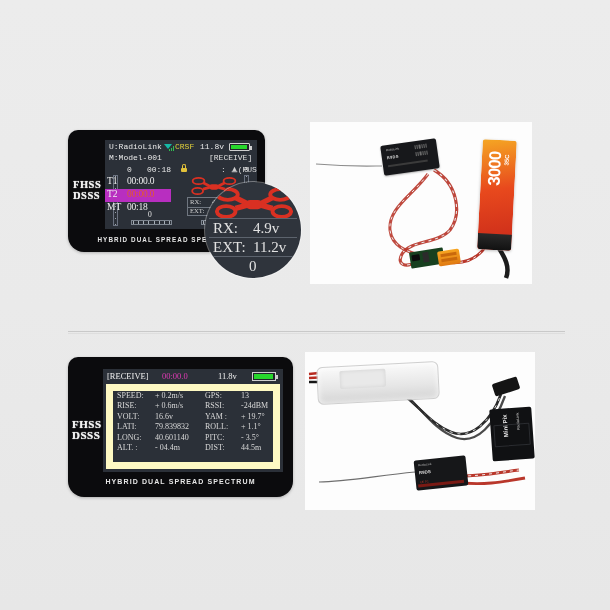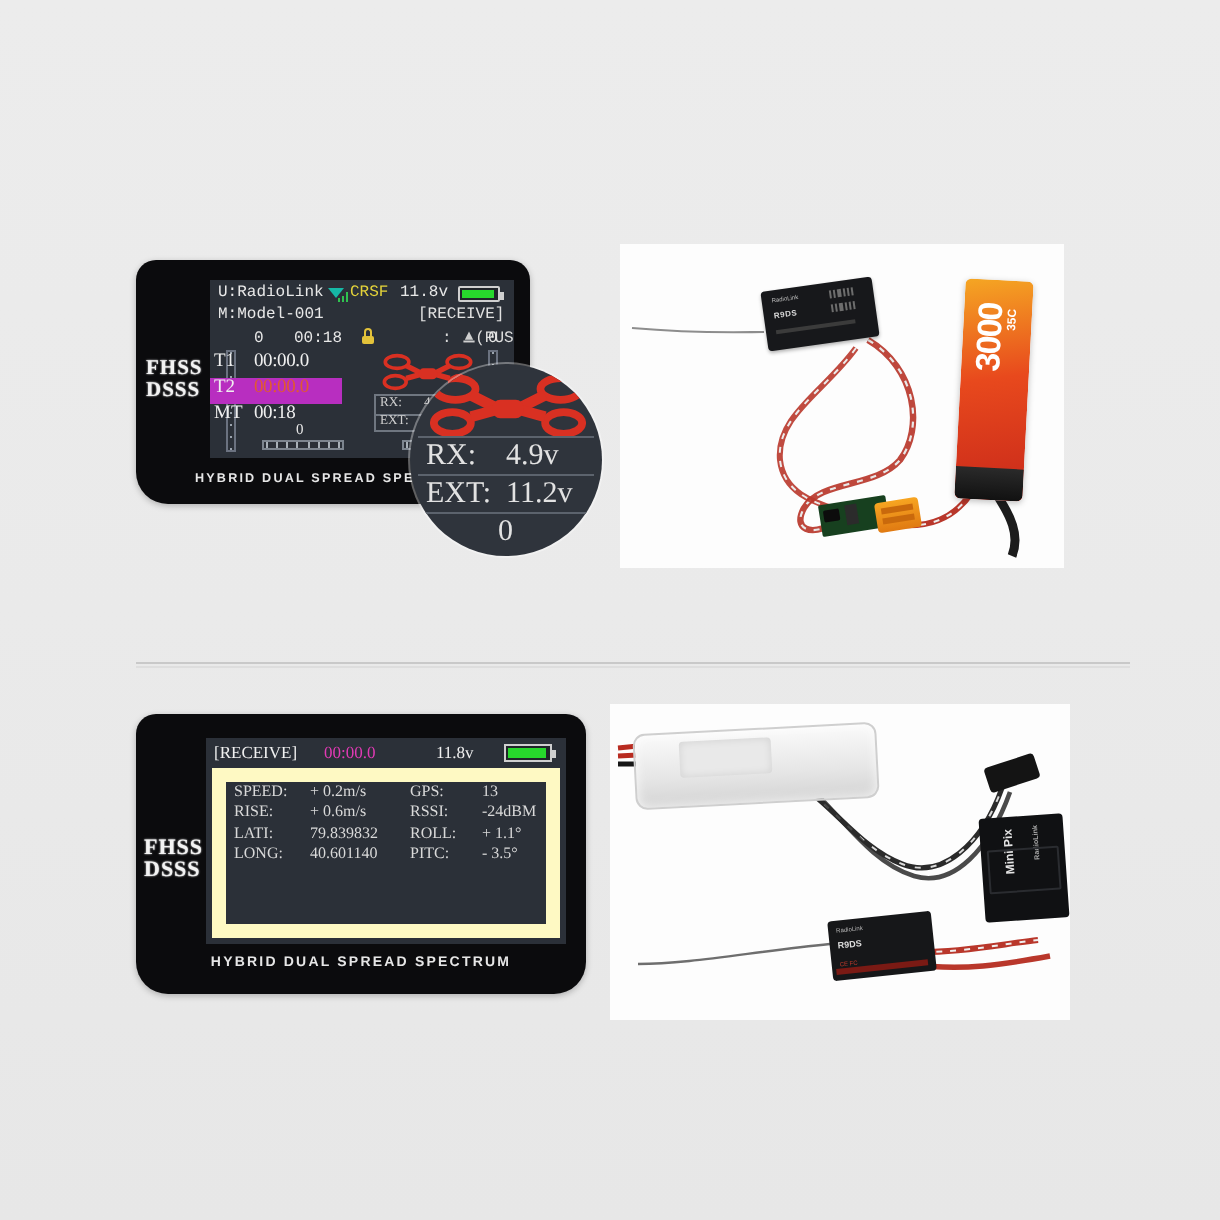--- a/index.html
+++ b/index.html
@@ -479,35 +479,47 @@
           </div>
 
           <div class="grow">
             <span class="cell cL k">RISE:</span>
             <span class="cell cLv v">+    0.6m/s</span>
             <span class="cell cR k">RSSI:</span>
             <span class="cell cRv v">-24dBM</span>
           </div>
 
 
+          <div class="grow">
+            <span class="cell cL k">VOLT:</span>
+            <span class="cell cLv v">16.6v</span>
+            <span class="cell cR k">YAM :</span>
+            <span class="cell cRv v">+  19.7°</span>
+          </div>
 
           <div class="grow">
             <span class="cell cL k">LATI:</span>
             <span class="cell cLv v">79.839832</span>
             <span class="cell cR k">ROLL:</span>
             <span class="cell cRv v">+   1.1°</span>
           </div>
 
           <div class="grow">
             <span class="cell cL k">LONG:</span>
             <span class="cell cLv v">40.601140</span>
             <span class="cell cR k">PITC:</span>
             <span class="cell cRv v">-   3.5°</span>
           </div>
 
+          <div class="grow">
+            <span class="cell cL k">ALT. :</span>
+            <span class="cell cLv v">-   04.4m</span>
+            <span class="cell cR k">DIST:</span>
+            <span class="cell cRv v">44.5m</span>
+          </div>
 
         </div>
       </div>
     </div>
   </div>
 
   <div class="photo p1">
     <div class="inner">
 
       <svg style="position:absolute;left:0;top:0;width:222px;height:162px">

